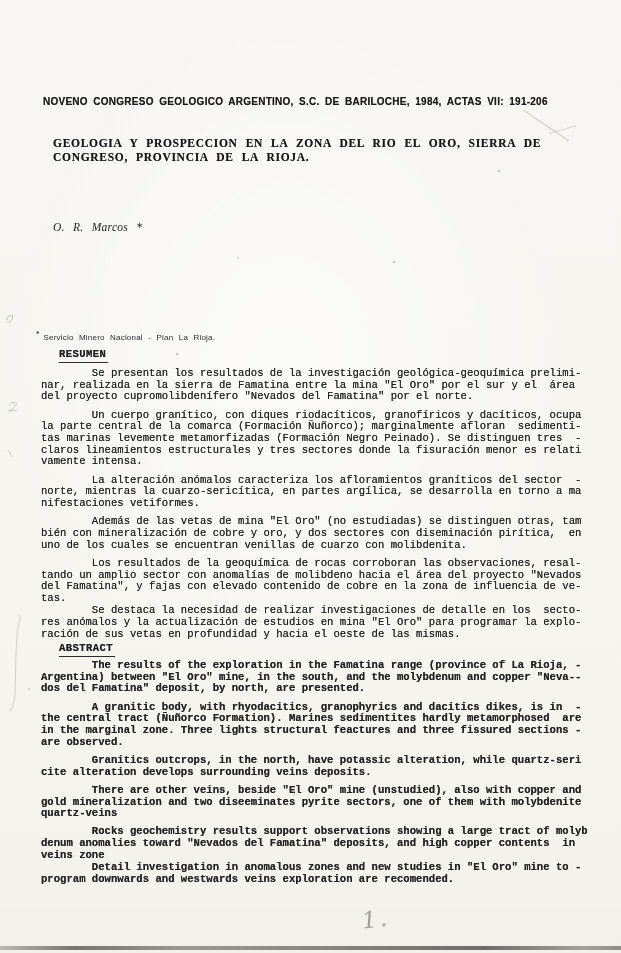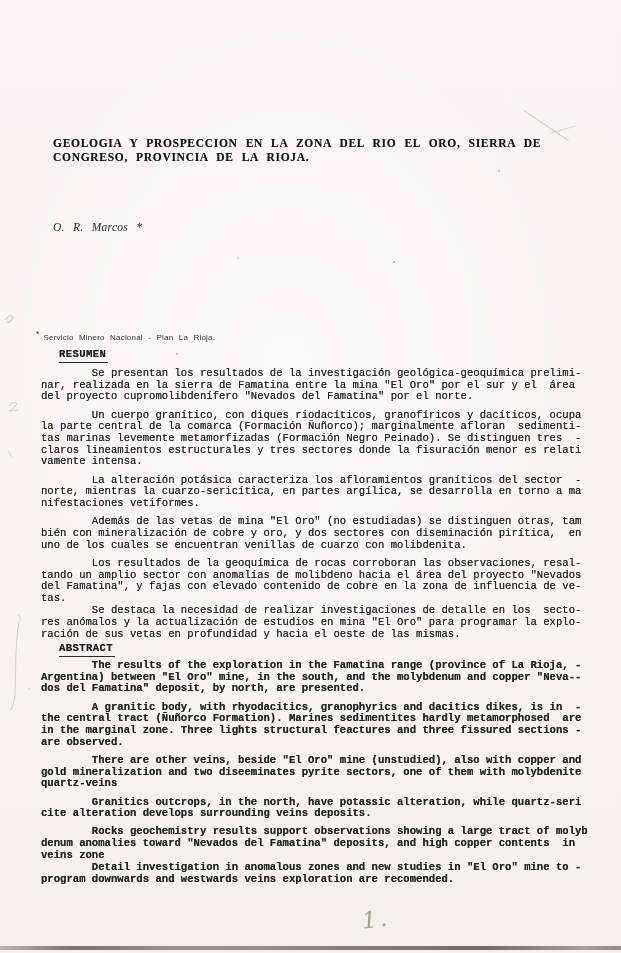--- a/index.html
+++ b/index.html
@@ -93,20 +93,21 @@
     position: absolute; width: 2px; height: 2px; border-radius: 50%;
     background: rgba(118,116,108,0.5);
   }
   .margin-marks { position: absolute; left: 0; top: 300px; }
 </style>
 </head>
 <body>
 
 <div class="page">
 
+  <div class="proc-header">NOVENO CONGRESO GEOLOGICO ARGENTINO, S.C. DE BARILOCHE, 1984, ACTAS VII: 191-206</div>
 
   <div class="paper-title">
     <div>GEOLOGIA Y PROSPECCION EN LA ZONA DEL RIO EL ORO, SIERRA DE</div>
     <div>CONGRESO, PROVINCIA DE LA RIOJA.</div>
   </div>
 
   <div class="author">O. R. Marcos *</div>
 
   <div class="footnote">
     <span class="fn-star">*</span><span>Servicio Minero Nacional - Plan La Rioja.</span>
@@ -116,21 +117,21 @@
 
   <div class="body-block body-resumen">
     <p>        Se presentan los resultados de la investigación geológica-geoquímica prelimi-
 nar, realizada en la sierra de Famatina entre la mina "El Oro" por el sur y el  área
 del proyecto cupromolibdenífero "Nevados del Famatina" por el norte.</p>
     <p>        Un cuerpo granítico, con diques riodacíticos, granofíricos y dacíticos, ocupa
 la parte central de la comarca (Formación Ñuñorco); marginalmente afloran  sedimenti-
 tas marinas levemente metamorfizadas (Formación Negro Peinado). Se distinguen tres  -
 claros lineamientos estructurales y tres sectores donde la fisuración menor es relati
 vamente intensa.</p>
-    <p>        La alteración potásica caracteriza los afloramientos graníticos del sector  -
+    <p>        La alteración anómalos caracteriza los afloramientos graníticos del sector  -
 norte, mientras la cuarzo-sericítica, en partes argílica, se desarrolla en torno a ma
 nifestaciones vetiformes.</p>
     <p>        Además de las vetas de mina "El Oro" (no estudiadas) se distinguen otras, tam
 bién con mineralización de cobre y oro, y dos sectores con diseminación pirítica,  en
 uno de los cuales se encuentran venillas de cuarzo con molibdenita.</p>
     <p class="tight">        Los resultados de la geoquímica de rocas corroboran las observaciones, resal-
 tando un amplio sector con anomalías de molibdeno hacia el área del proyecto "Nevados
 del Famatina", y fajas con elevado contenido de cobre en la zona de influencia de ve-
 tas.</p>
     <p>        Se destaca la necesidad de realizar investigaciones de detalle en los  secto-
@@ -141,25 +142,25 @@
   <div class="sec-heading heading-abstract">ABSTRACT</div>
 
   <div class="body-block body-abstract">
     <p>        The results of the exploration in the Famatina range (province of La Rioja, -
 Argentina) between "El Oro" mine, in the south, and the molybdenum and copper "Neva--
 dos del Famatina" deposit, by north, are presented.</p>
     <p>        A granitic body, with rhyodacitics, granophyrics and dacitics dikes, is in  -
 the central tract (Ñuñorco Formation). Marines sedimentites hardly metamorphosed  are
 in the marginal zone. Three lights structural feactures and three fissured sections -
 are observed.</p>
+    <p>        Granitics outcrops, in the north, have potassic alteration, while quartz-seri
+cite alteration develops surrounding veins deposits.</p>
     <p>        There are other veins, beside "El Oro" mine (unstudied), also with copper and
 gold mineralization and two diseeminates pyrite sectors, one of them with molybdenite
 quartz-veins</p>
-    <p>        Granitics outcrops, in the north, have potassic alteration, while quartz-seri
-cite alteration develops surrounding veins deposits.</p>
     <p class="tight">        Rocks geochemistry results support observations showing a large tract of molyb
 denum anomalies toward "Nevados del Famatina" deposits, and high copper contents  in
 veins zone</p>
     <p>        Detail investigation in anomalous zones and new studies in "El Oro" mine to -
 program downwards and westwards veins exploration are recomended.</p>
   </div>
 
   <div class="handwritten-mark">1.</div>
 
   <svg class="margin-marks" width="42" height="440" viewBox="0 0 42 440">

